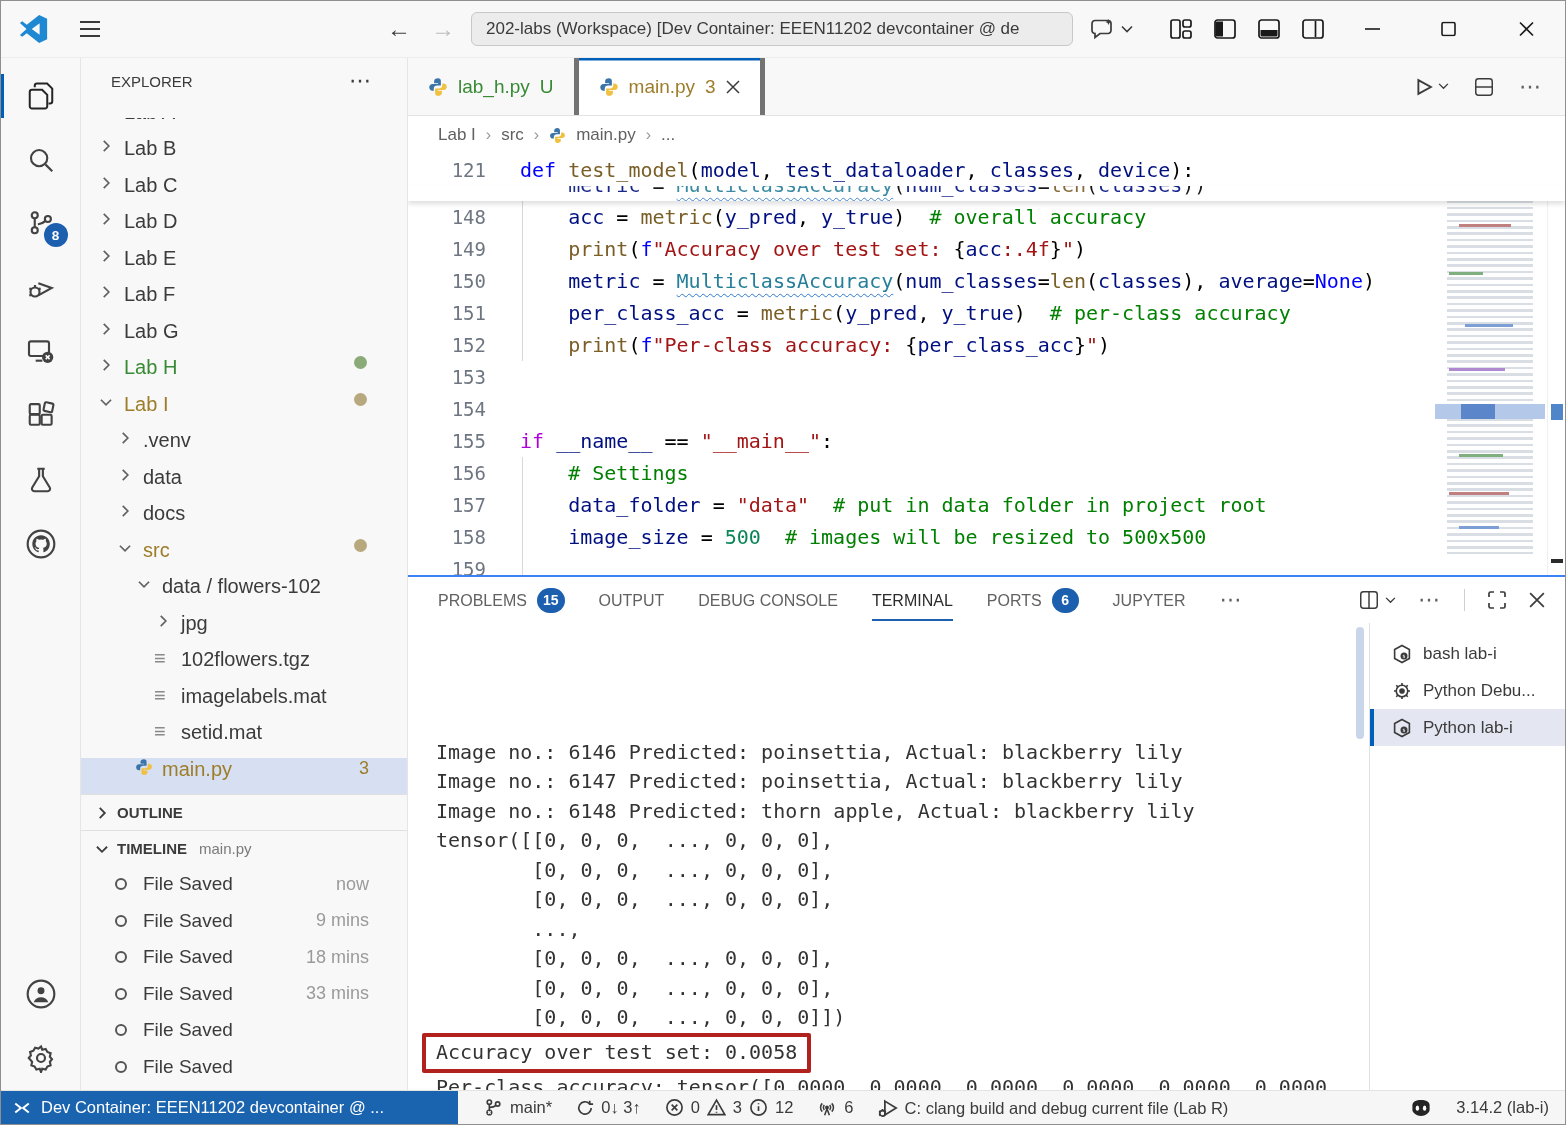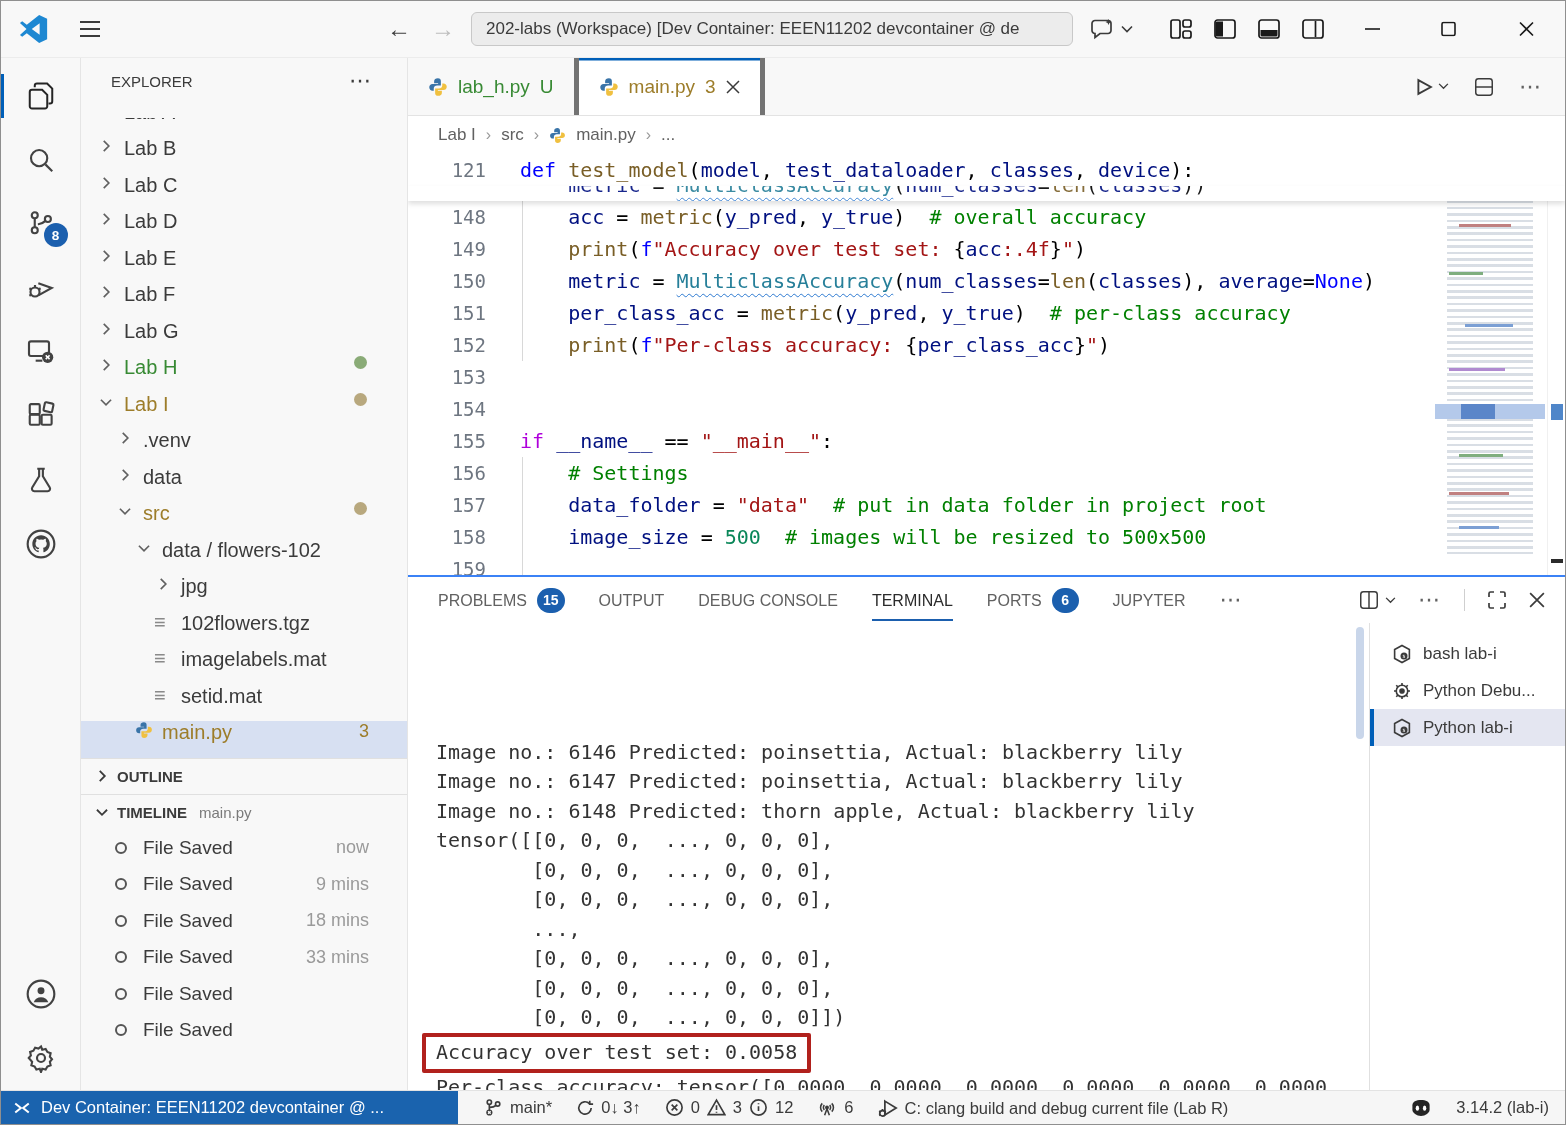--- a/index.html
+++ b/index.html
@@ -332,20 +332,26 @@
             <span class="lbl ">.venv</span>
           </div>
           <div class="row " style="padding-left:35px">
             <svg class="tw" viewBox="0 0 16 16" fill="none" stroke="#616161" stroke-width="1.5">
               <path d="M6 3.5L10.5 8 6 12.5"></path>
             </svg>
             <span class="lbl ">data</span>
           </div>
           <div class="row " style="padding-left:35px">
             <svg class="tw" viewBox="0 0 16 16" fill="none" stroke="#616161" stroke-width="1.5">
+              <path d="M6 3.5L10.5 8 6 12.5"></path>
+            </svg>
+            <span class="lbl ">docs</span>
+          </div>
+          <div class="row " style="padding-left:35px">
+            <svg class="tw" viewBox="0 0 16 16" fill="none" stroke="#616161" stroke-width="1.5">
               <path d="M3.5 6l4.5 4.5L12.5 6"></path>
             </svg>
             <span class="lbl tan">src</span>
             <span class="dot dot-tan"></span>
           </div>
           <div class="row " style="padding-left:54px">
             <svg class="tw" viewBox="0 0 16 16" fill="none" stroke="#616161" stroke-width="1.5">
               <path d="M3.5 6l4.5 4.5L12.5 6"></path>
             </svg>
             <span class="lbl ">data / flowers-102</span>

